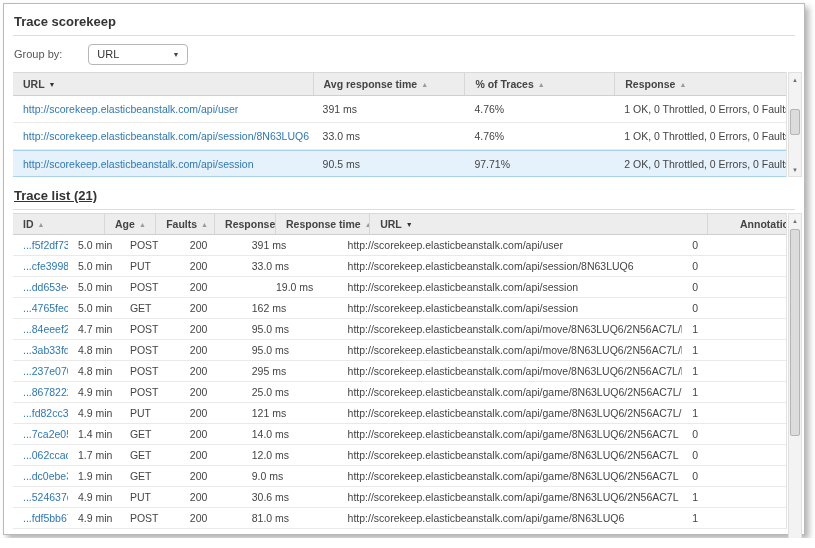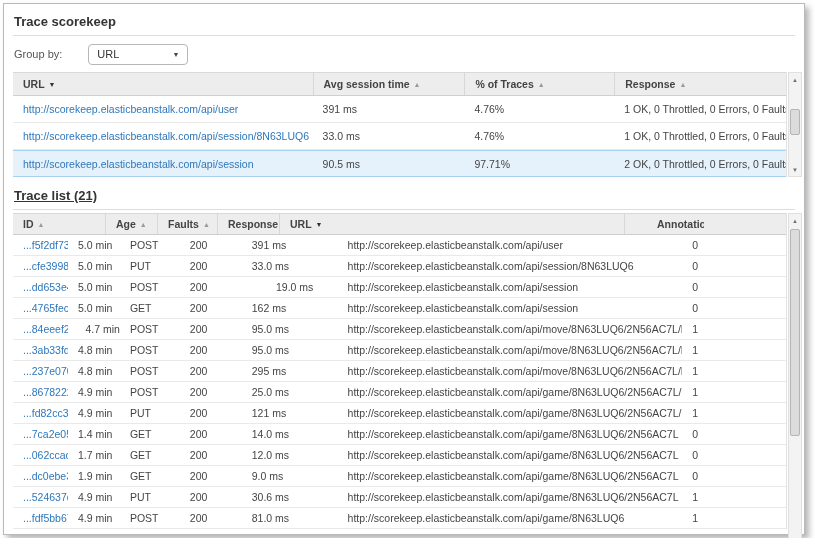--- a/index.html
+++ b/index.html
@@ -58,21 +58,21 @@
     </div>
 
     <div class="tblwrap" style="height:105px;">
       <div id="overview-table" class="tbl">
           <div class="thead" style="height: 24px;">
             <div class="th" style="width: 300px; padding-left: 10px;">
               <span>URL</span>
               <span class="arr-desc">▼</span>
             </div>
             <div class="th" style="width: 152px; padding-left: 10px;">
-              <span>Avg session time</span>
+              <span>Avg response time</span>
               <span class="arr-asc">▲</span>
             </div>
             <div class="th" style="width: 150px; padding-left: 10px;">
               <span>% of Traces</span>
               <span class="arr-asc">▲</span>
             </div>
             <div class="th" style="width: 172px; padding-left: 10px;">
               <span>Response</span>
               <span class="arr-asc">▲</span>
             </div>
@@ -117,20 +117,24 @@
               <span>Age</span>
               <span class="arr-asc">▲</span>
             </div>
             <div class="th" style="width: 60px; padding-left: 10px;">
               <span>Faults</span>
               <span class="arr-asc">▲</span>
             </div>
             <div class="th" style="width: 62px; padding-left: 10px;">
               <span>Response</span>
             </div>
+            <div class="th" style="width: 96px; padding-left: 10px;">
+              <span>Response time</span>
+              <span class="arr-asc">▲</span>
+            </div>
             <div class="th" style="width: 345px; padding-left: 10px;">
               <span>URL</span>
               <span class="arr-desc">▼</span>
             </div>
             <div class="th" style="width: 80px; padding-left: 32px;">
               <span>Annotations</span>
               <span class="arr-asc">▲</span>
             </div>
           </div>
           <div class="tr" style="height: 21px;">
@@ -164,21 +168,21 @@
             <div class="td" style="width: 55px;"><a class="link" href="#">...4765fec8</a></div>
             <div class="td" style="width: 52px;"><span>5.0 min</span></div>
             <div class="td" style="width: 60px;"><span>GET</span></div>
             <div class="td" style="width: 62px;"><span>200</span></div>
             <div class="td" style="width: 96px;"><span>162 ms</span></div>
             <div class="td" style="width: 345px;"><span>http://scorekeep.elasticbeanstalk.com/api/session</span></div>
             <div class="td" style="width: 104px;"><span>0</span></div>
           </div>
           <div class="tr" style="height: 21px;">
             <div class="td" style="width: 55px;"><a class="link" href="#">...84eeef29</a></div>
-            <div class="td" style="width: 52px; text-align: right;"><span>4.7 min</span></div>
+            <div class="td" style="width: 52px;"><span>4.7 min</span></div>
             <div class="td" style="width: 60px;"><span>POST</span></div>
             <div class="td" style="width: 62px;"><span>200</span></div>
             <div class="td" style="width: 96px;"><span>95.0 ms</span></div>
             <div class="td" style="width: 345px;"><span>http://scorekeep.elasticbeanstalk.com/api/move/8N63LUQ6/2N56AC7L/PPMPBLJB</span></div>
             <div class="td" style="width: 104px;"><span>1</span></div>
           </div>
           <div class="tr" style="height: 21px;">
             <div class="td" style="width: 55px;"><a class="link" href="#">...3ab33fdb</a></div>
             <div class="td" style="width: 52px;"><span>4.8 min</span></div>
             <div class="td" style="width: 60px;"><span>POST</span></div>

